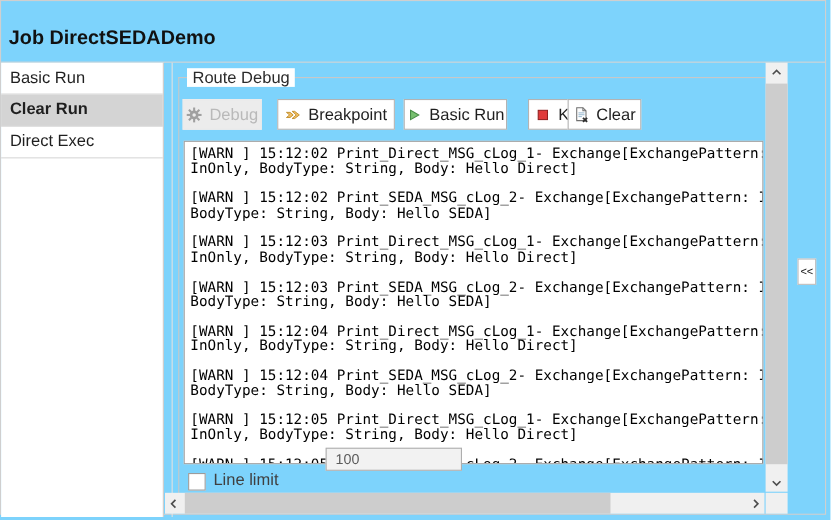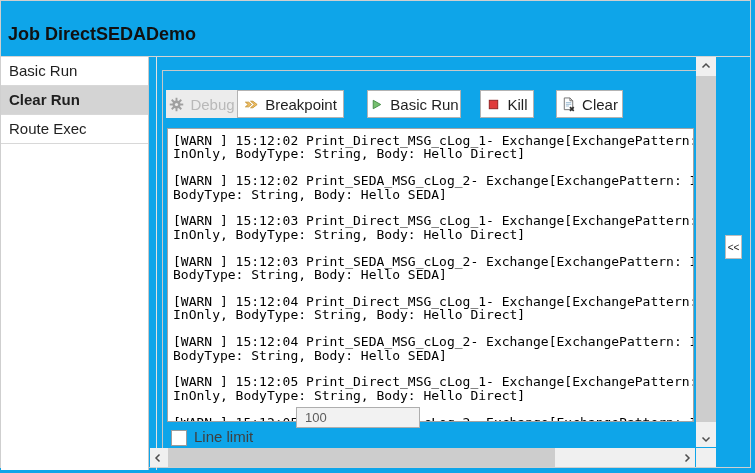--- a/index.html
+++ b/index.html
@@ -1,16 +1,16 @@
 <!DOCTYPE html>
 <html><head>
 <meta charset="utf-8">
 <style>
   html,body{margin:0;padding:0;background:#ffffff;}
-  #app{position:relative;width:755px;height:473px;background:#0ea5e9;
+  #app{position:relative;width:755px;height:473px;background:#7dd3fc;
        font-family:"Liberation Sans",sans-serif;overflow:hidden;}
   .frame{position:absolute;left:0;top:2;width:749px;height:466px;
          border:1px solid #cfcfcf;pointer-events:none;}
   .title{position:absolute;left:8px;top:24px;font-size:18px;font-weight:bold;color:#111;}
   .title-sep{position:absolute;left:1px;top:56px;width:749px;height:1px;background:#d4d4d4;}
 
   
   .sidebar{position:absolute;left:1px;top:57px;width:147px;border-right:1px solid #c9c9c9;
            height:413px;background:#fff;}
   .side-item{height:28px;line-height:28px;padding-left:8px;font-size:15px;color:#1f1f1f;
@@ -24,24 +24,24 @@
   .group-label{position:absolute;left:170px;top:62px;background:#fff;padding:0 5px;
                font-size:15px;color:#2b2b2b;}
 
   
   .tb-btn{position:absolute;top:90px;height:28px;background:#fff;border:1px solid #b3b3b3;
           font-family:"Liberation Sans",sans-serif;font-size:15px;color:#1f1f1f;
           display:flex;align-items:center;justify-content:center;gap:6px;padding:0;box-sizing:border-box;}
   .tb-btn .icn{display:flex;align-items:center;}
   .tb-btn.disabled{background:#ececec;border-color:#ececec;color:#b9b9b9;text-align:right;}
   #btn-debug{left:166px;width:72px;}
-  #btn-breakpoint{left:237px;width:107px;}
+  #btn-breakpoint{left:252px;width:107px;}
   #btn-basicrun{left:367px;width:94px;}
   #btn-kill{left:480px;width:54px;}
-  #btn-clear{left:556px;width:67px;}
+  #btn-clear{left:516px;width:67px;}
 
   
   .console{position:absolute;left:167px;top:128px;width:527px;height:294px;box-sizing:border-box;
            border:1px solid #a3a3a3;background:#fff;overflow:hidden;}
   .console pre{margin:0;padding:5px 0 0 5px;font-family:"DejaVu Sans Mono",monospace;
                font-size:13px;line-height:13.4px;color:#000;white-space:pre;}
 
   
   .chk{position:absolute;left:171px;top:430px;width:14px;height:14px;background:#fff;
        border:1px solid #9c9c9c;box-sizing:content-box;}
@@ -71,25 +71,26 @@
 
 <div id="app">
   <div class="frame"></div>
 
   <div class="title">Job DirectSEDADemo</div>
   <div class="title-sep"></div>
 
   <div class="sidebar">
     <div class="side-item">Basic Run</div>
     <div class="side-item selected">Clear Run</div>
-    <div class="side-item">Route Exec</div>
+    <div class="side-item">Direct Exec</div>
   </div>
   <div class="panel-sep"></div>
 
   <div class="group-box"></div>
+  <div class="group-label">Route Debug</div>
 
   <button id="btn-debug" class="tb-btn disabled">
     <span class="icn">
       <svg width="15" height="15" viewBox="0 0 16 16">
         <g fill="#a0a0a0">
           <rect x="7" y="0.8" width="2" height="3.4"></rect>
           <rect x="7" y="0.8" width="2" height="3.4" transform="rotate(45 8 8)"></rect>
           <rect x="7" y="0.8" width="2" height="3.4" transform="rotate(90 8 8)"></rect>
           <rect x="7" y="0.8" width="2" height="3.4" transform="rotate(135 8 8)"></rect>
           <rect x="7" y="0.8" width="2" height="3.4" transform="rotate(180 8 8)"></rect>

